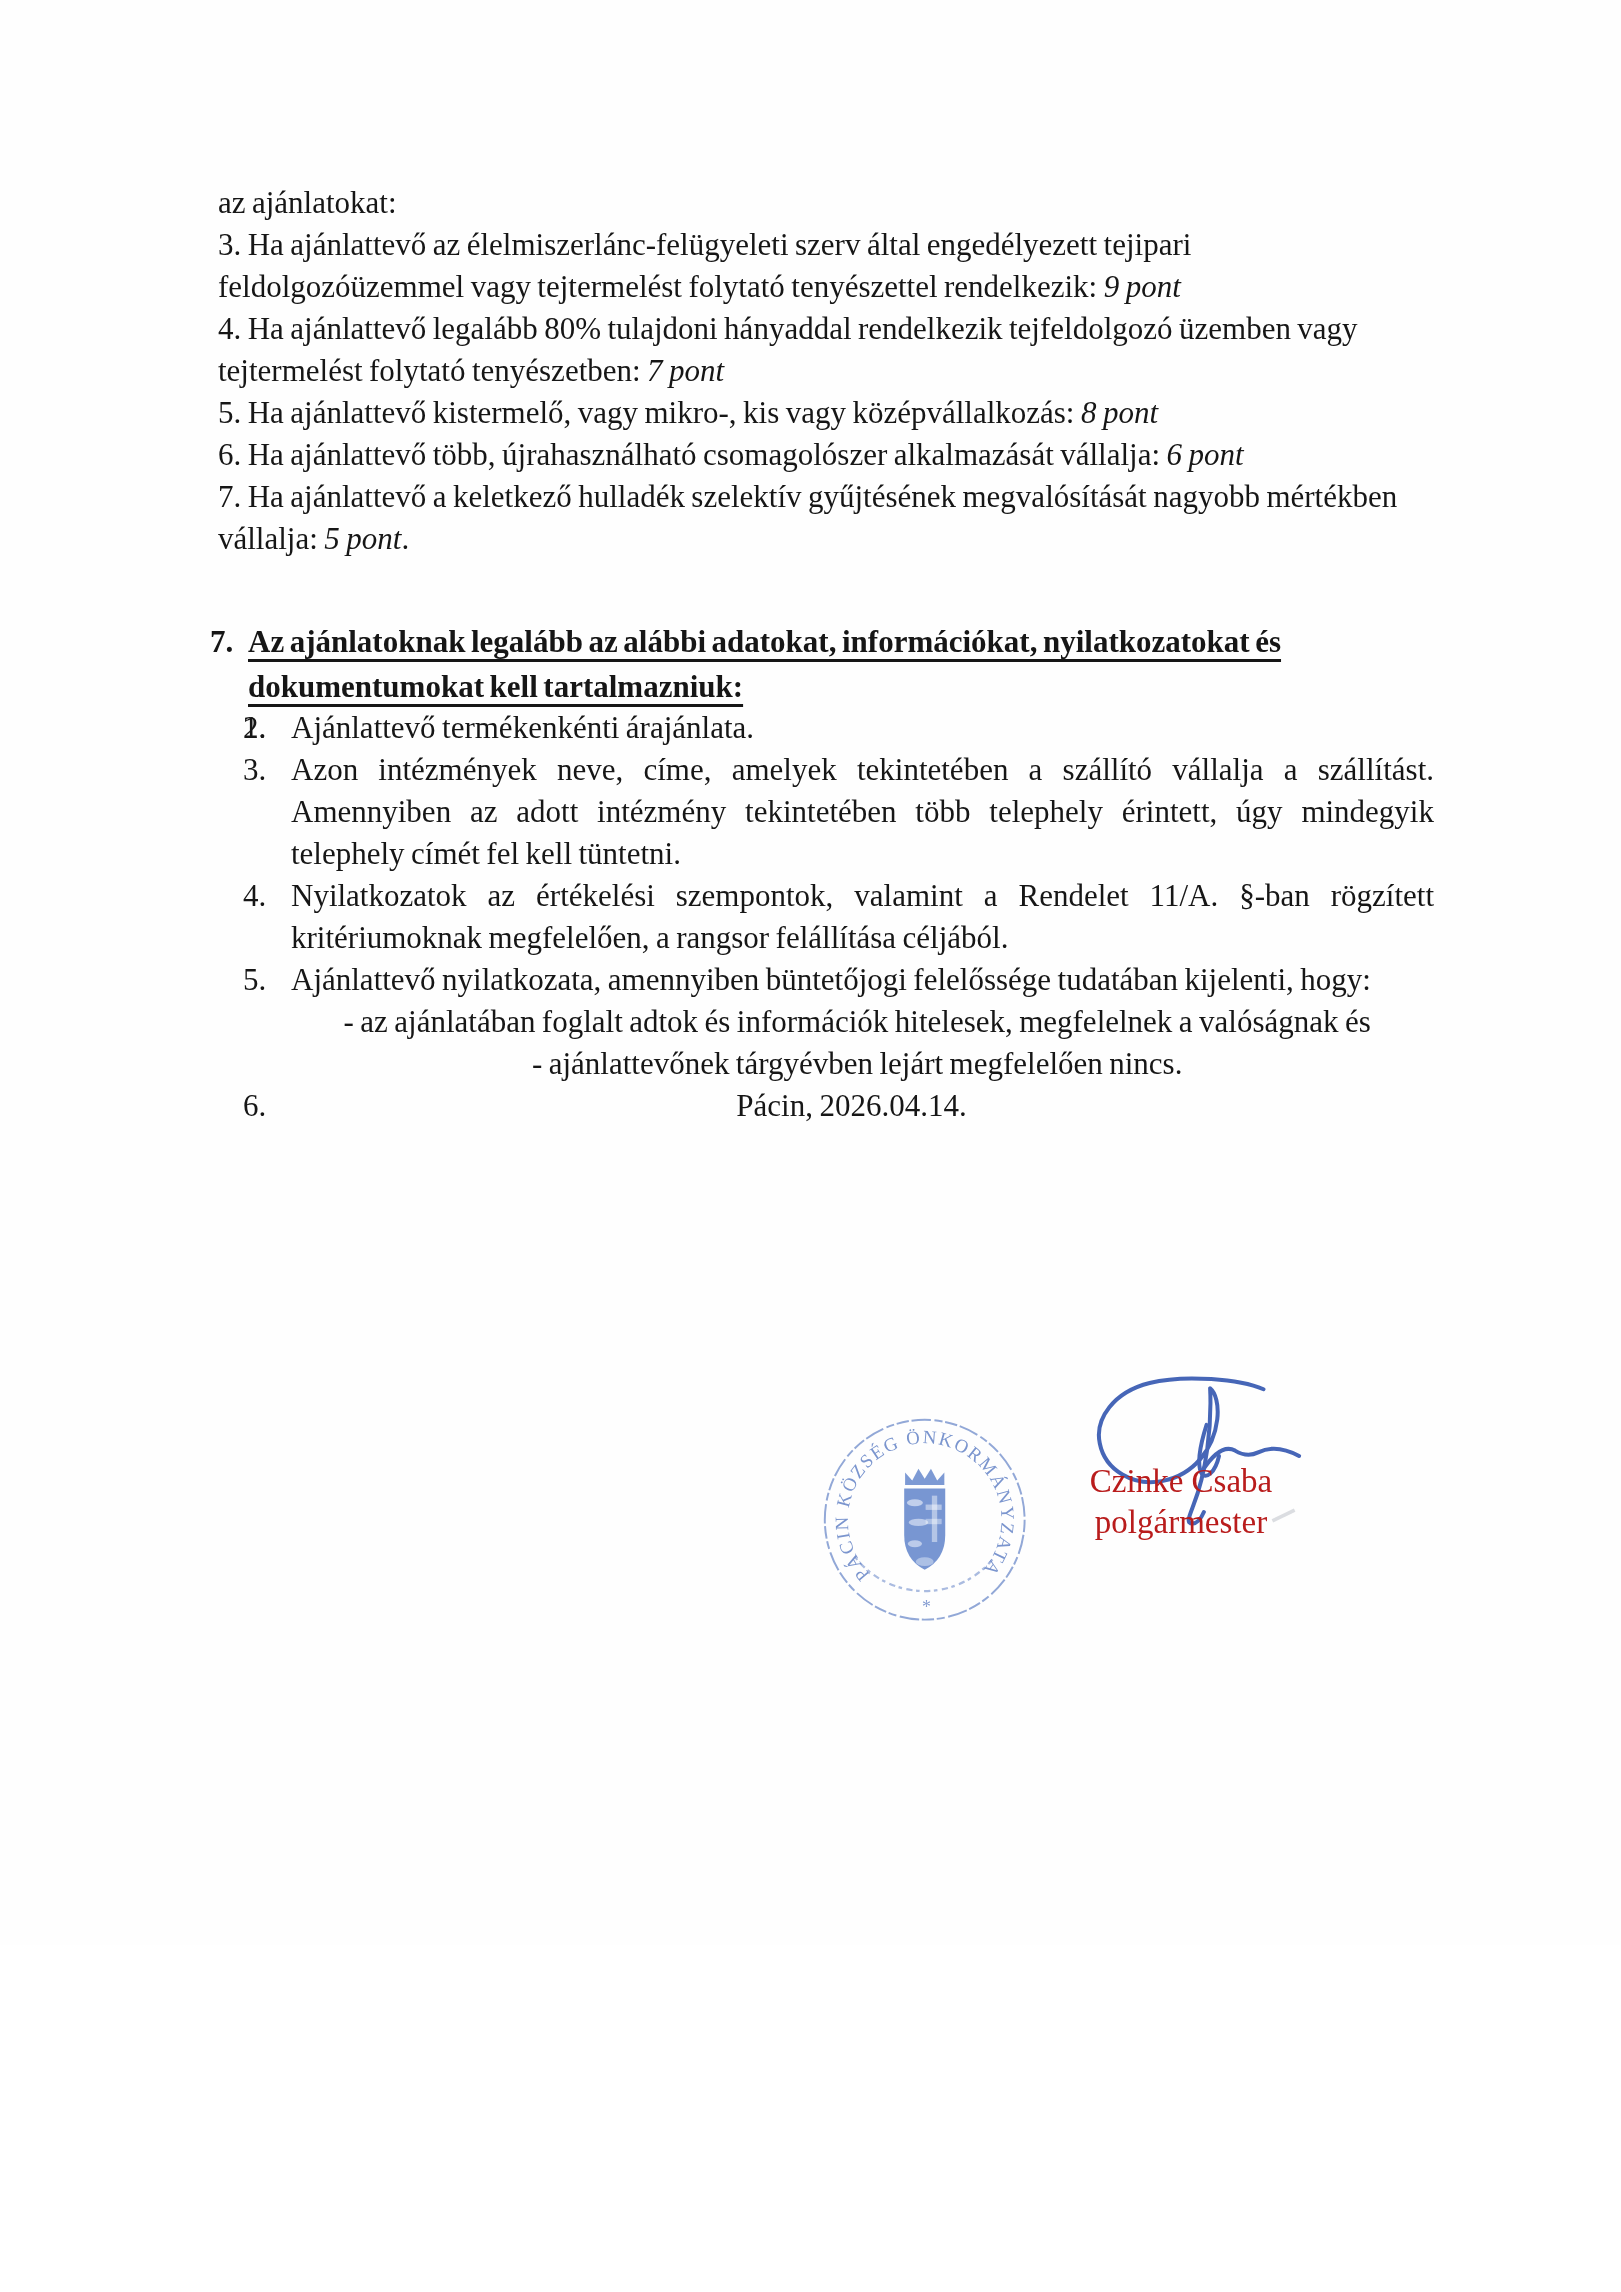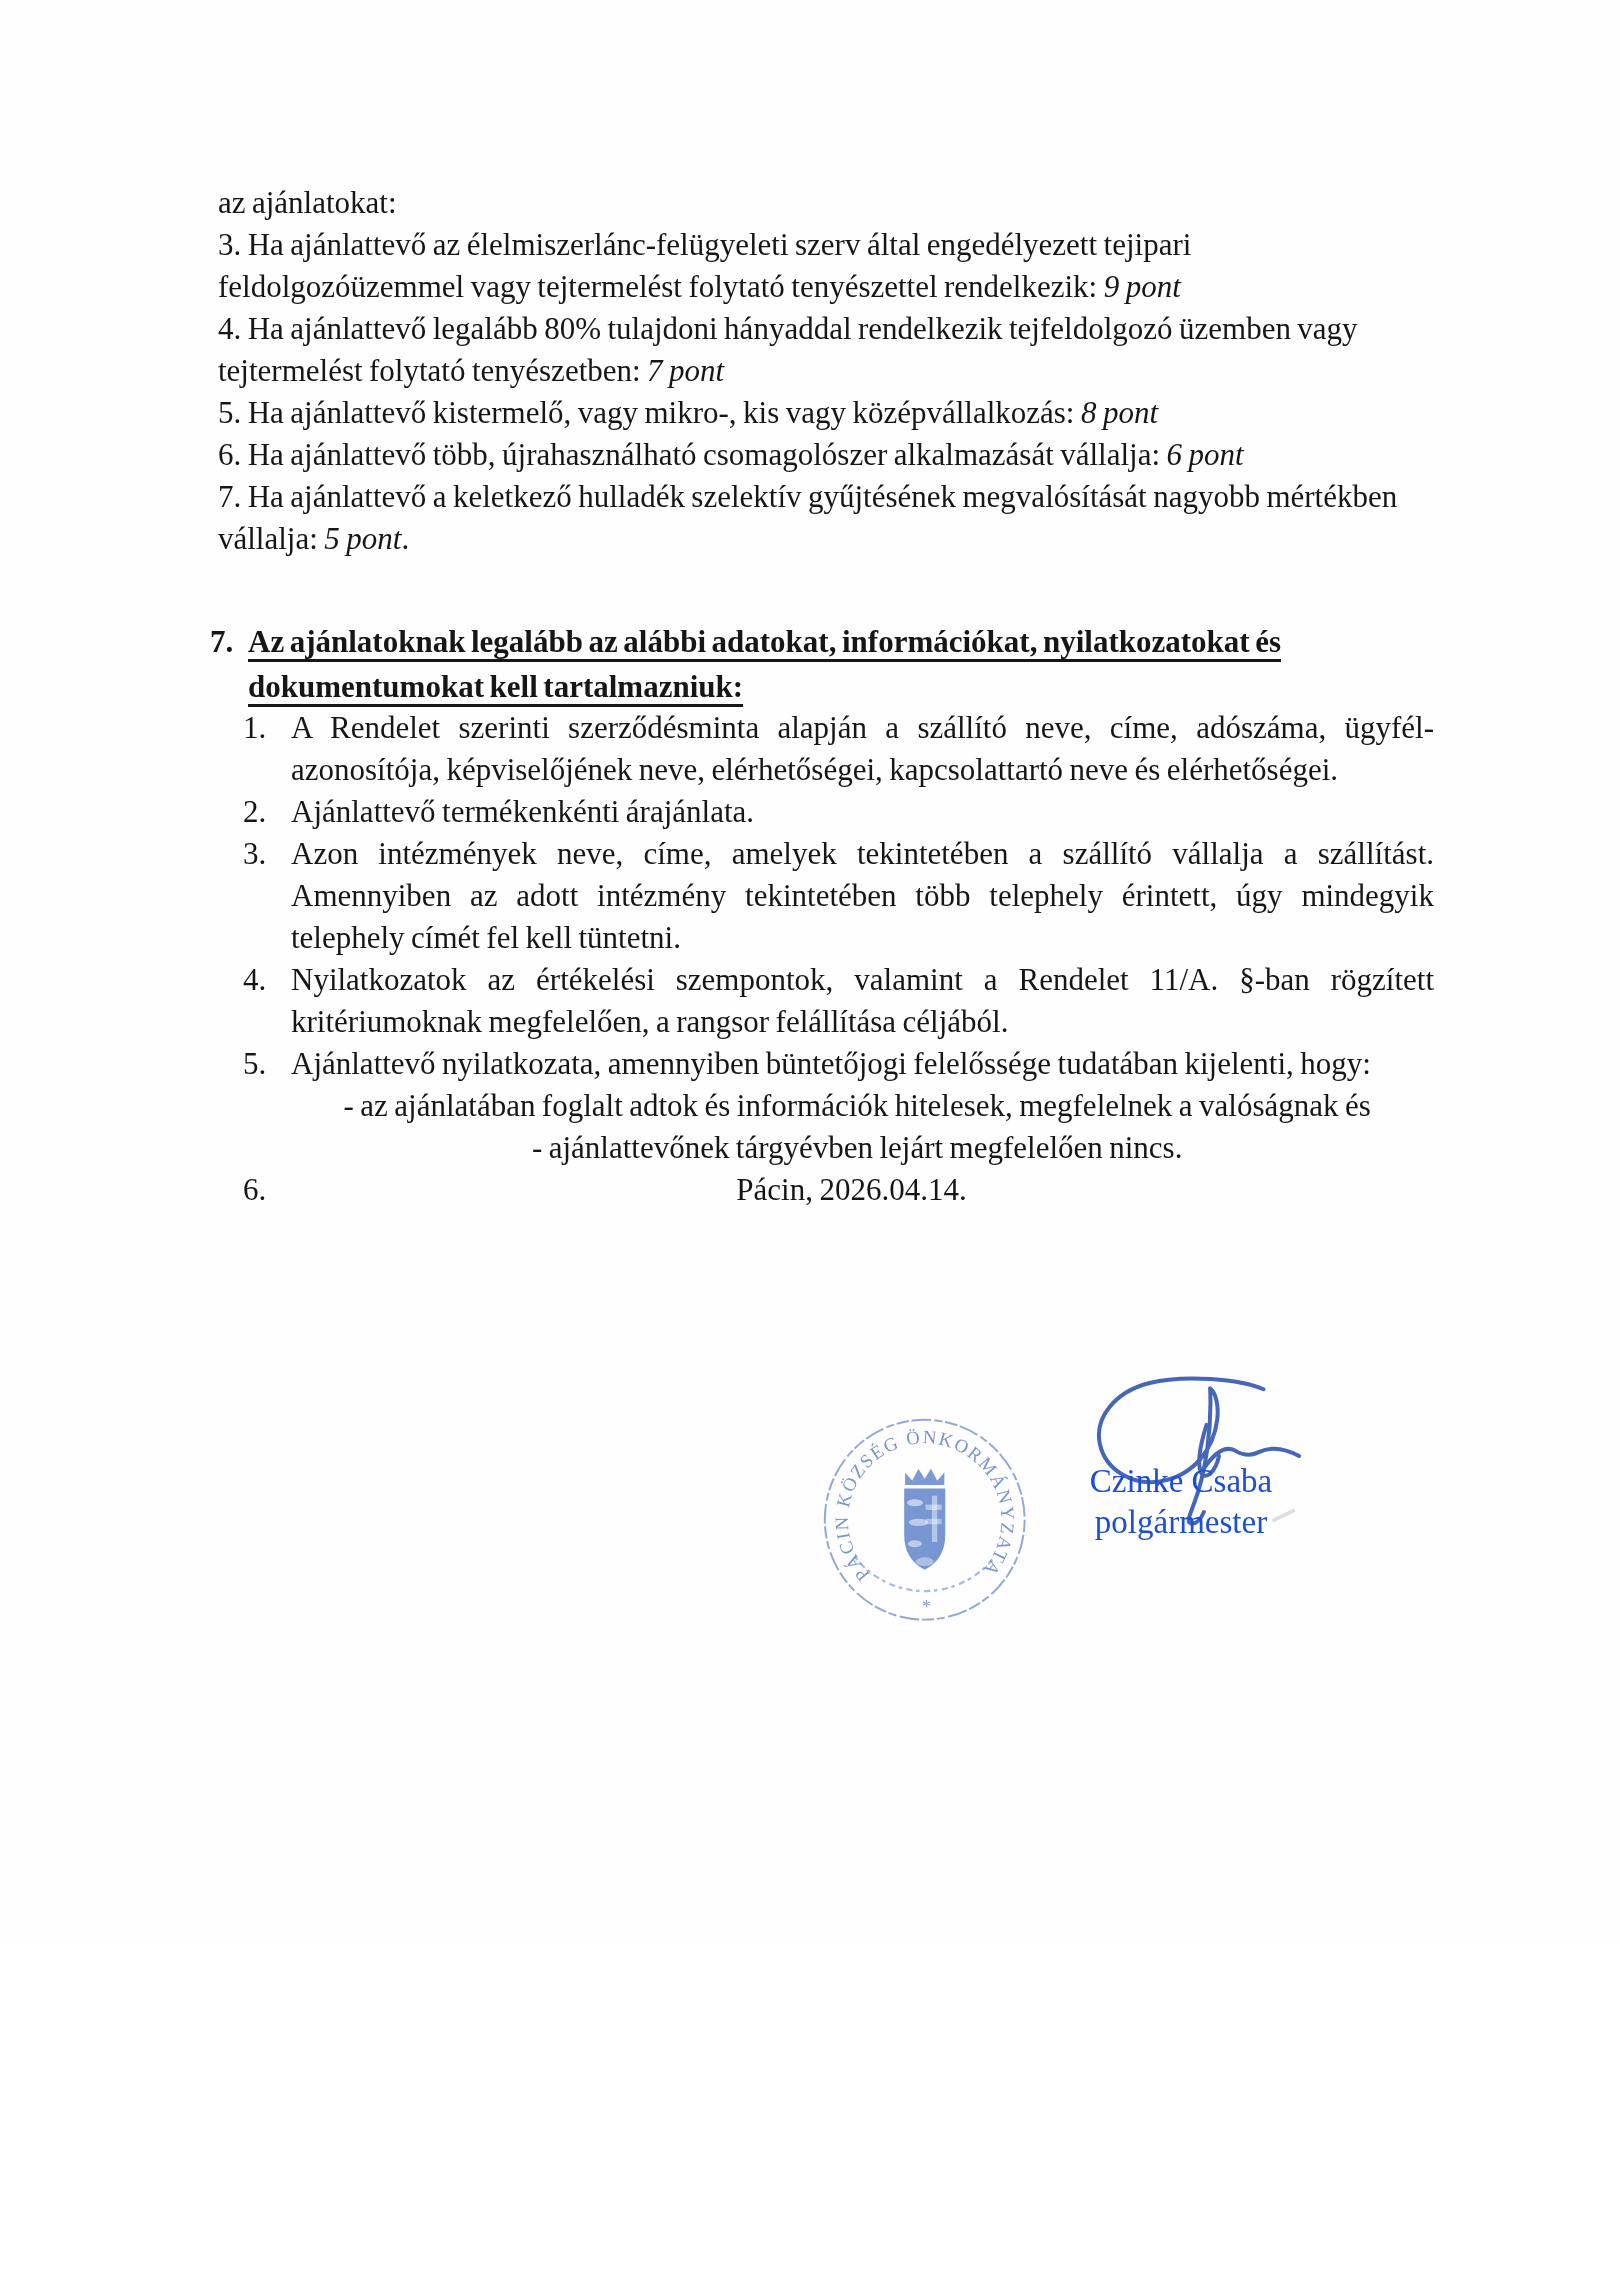--- a/index.html
+++ b/index.html
@@ -34,21 +34,21 @@
   }
   .req-list{margin-top:-1.8px;}
   .req-item{position:relative;padding-left:73px;text-align:justify;margin:0;}
   .req-num{position:absolute;left:25px;top:0;}
   .sub-line{margin-left:-10.7px;text-align:center;}
   .date-line{margin-top:71px;padding-left:51px;text-align:center;}
   .stamp-svg{position:absolute;left:815px;top:1410px;width:223px;height:223px;}
   .sig-svg{position:absolute;left:1074px;top:1366px;width:258px;height:171px;}
   .sig-block{
     position:absolute;left:1016px;top:1461px;width:330px;
-    text-align:center;font-size:33px;line-height:41px;color:#1d4ed8;
+    text-align:center;font-size:33px;line-height:41px;color:#b91c1c;
   }
 </style>
 </head>
 <body>
 
 <div class="page">
 
   <div class="content">
 
     <p class="intro-lead">az ajánlatokat:</p>
@@ -60,21 +60,21 @@
         <p class="intro-item"><span>6. Ha ajánlattevő több, újrahasználható csomagolószer alkalmazását vállalja: </span><em class="pts">6 pont</em><span></span></p>
         <p class="intro-item"><span>7. Ha ajánlattevő a keletkező hulladék szelektív gyűjtésének megvalósítását nagyobb mértékben vállalja: </span><em class="pts">5 pont</em><span>.</span></p>
       </div>
 
     <div class="sec-heading">
       <span class="sec-num">7.</span>
       <span class="sec-title">Az ajánlatoknak legalább az alábbi adatokat, információkat, nyilatkozatokat és dokumentumokat kell tartalmazniuk:</span>
     </div>
 
     <div class="req-list" id="req-list">
-        <div class="req-item"><span class="req-num">1.</span><span>A Rendelet szerinti szerződésminta alapján a szállító neve, címe, adószáma, ügyfél-azonosítója, képviselőjének neve, elérhetőségei, kapcsolattartó neve és elérhetőségei.</span></div>
+        <div class="req-item"><span class="req-num">1.</span></div>
         <div class="req-item"><span class="req-num">2.</span><span>Ajánlattevő termékenkénti árajánlata.</span></div>
         <div class="req-item"><span class="req-num">3.</span><span>Azon intézmények neve, címe, amelyek tekintetében a szállító vállalja a szállítást. Amennyiben az adott intézmény tekintetében több telephely érintett, úgy mindegyik telephely címét fel kell tüntetni.</span></div>
         <div class="req-item"><span class="req-num">4.</span><span>Nyilatkozatok az értékelési szempontok, valamint a Rendelet 11/A. §-ban rögzített kritériumoknak megfelelően, a rangsor felállítása céljából.</span></div>
         <div class="req-item"><span class="req-num">5.</span><span>Ajánlattevő nyilatkozata, amennyiben büntetőjogi felelőssége tudatában kijelenti, hogy:</span><div class="sub-line">- az ajánlatában foglalt adtok és információk hitelesek, megfelelnek a valóságnak és</div><div class="sub-line">- ajánlattevőnek tárgyévben lejárt megfelelően nincs.</div></div>
         <div class="req-item"><span class="req-num">6.</span></div>
       </div>
 
     <p class="date-line">Pácin, 2026.04.14.</p>
   </div>
 

